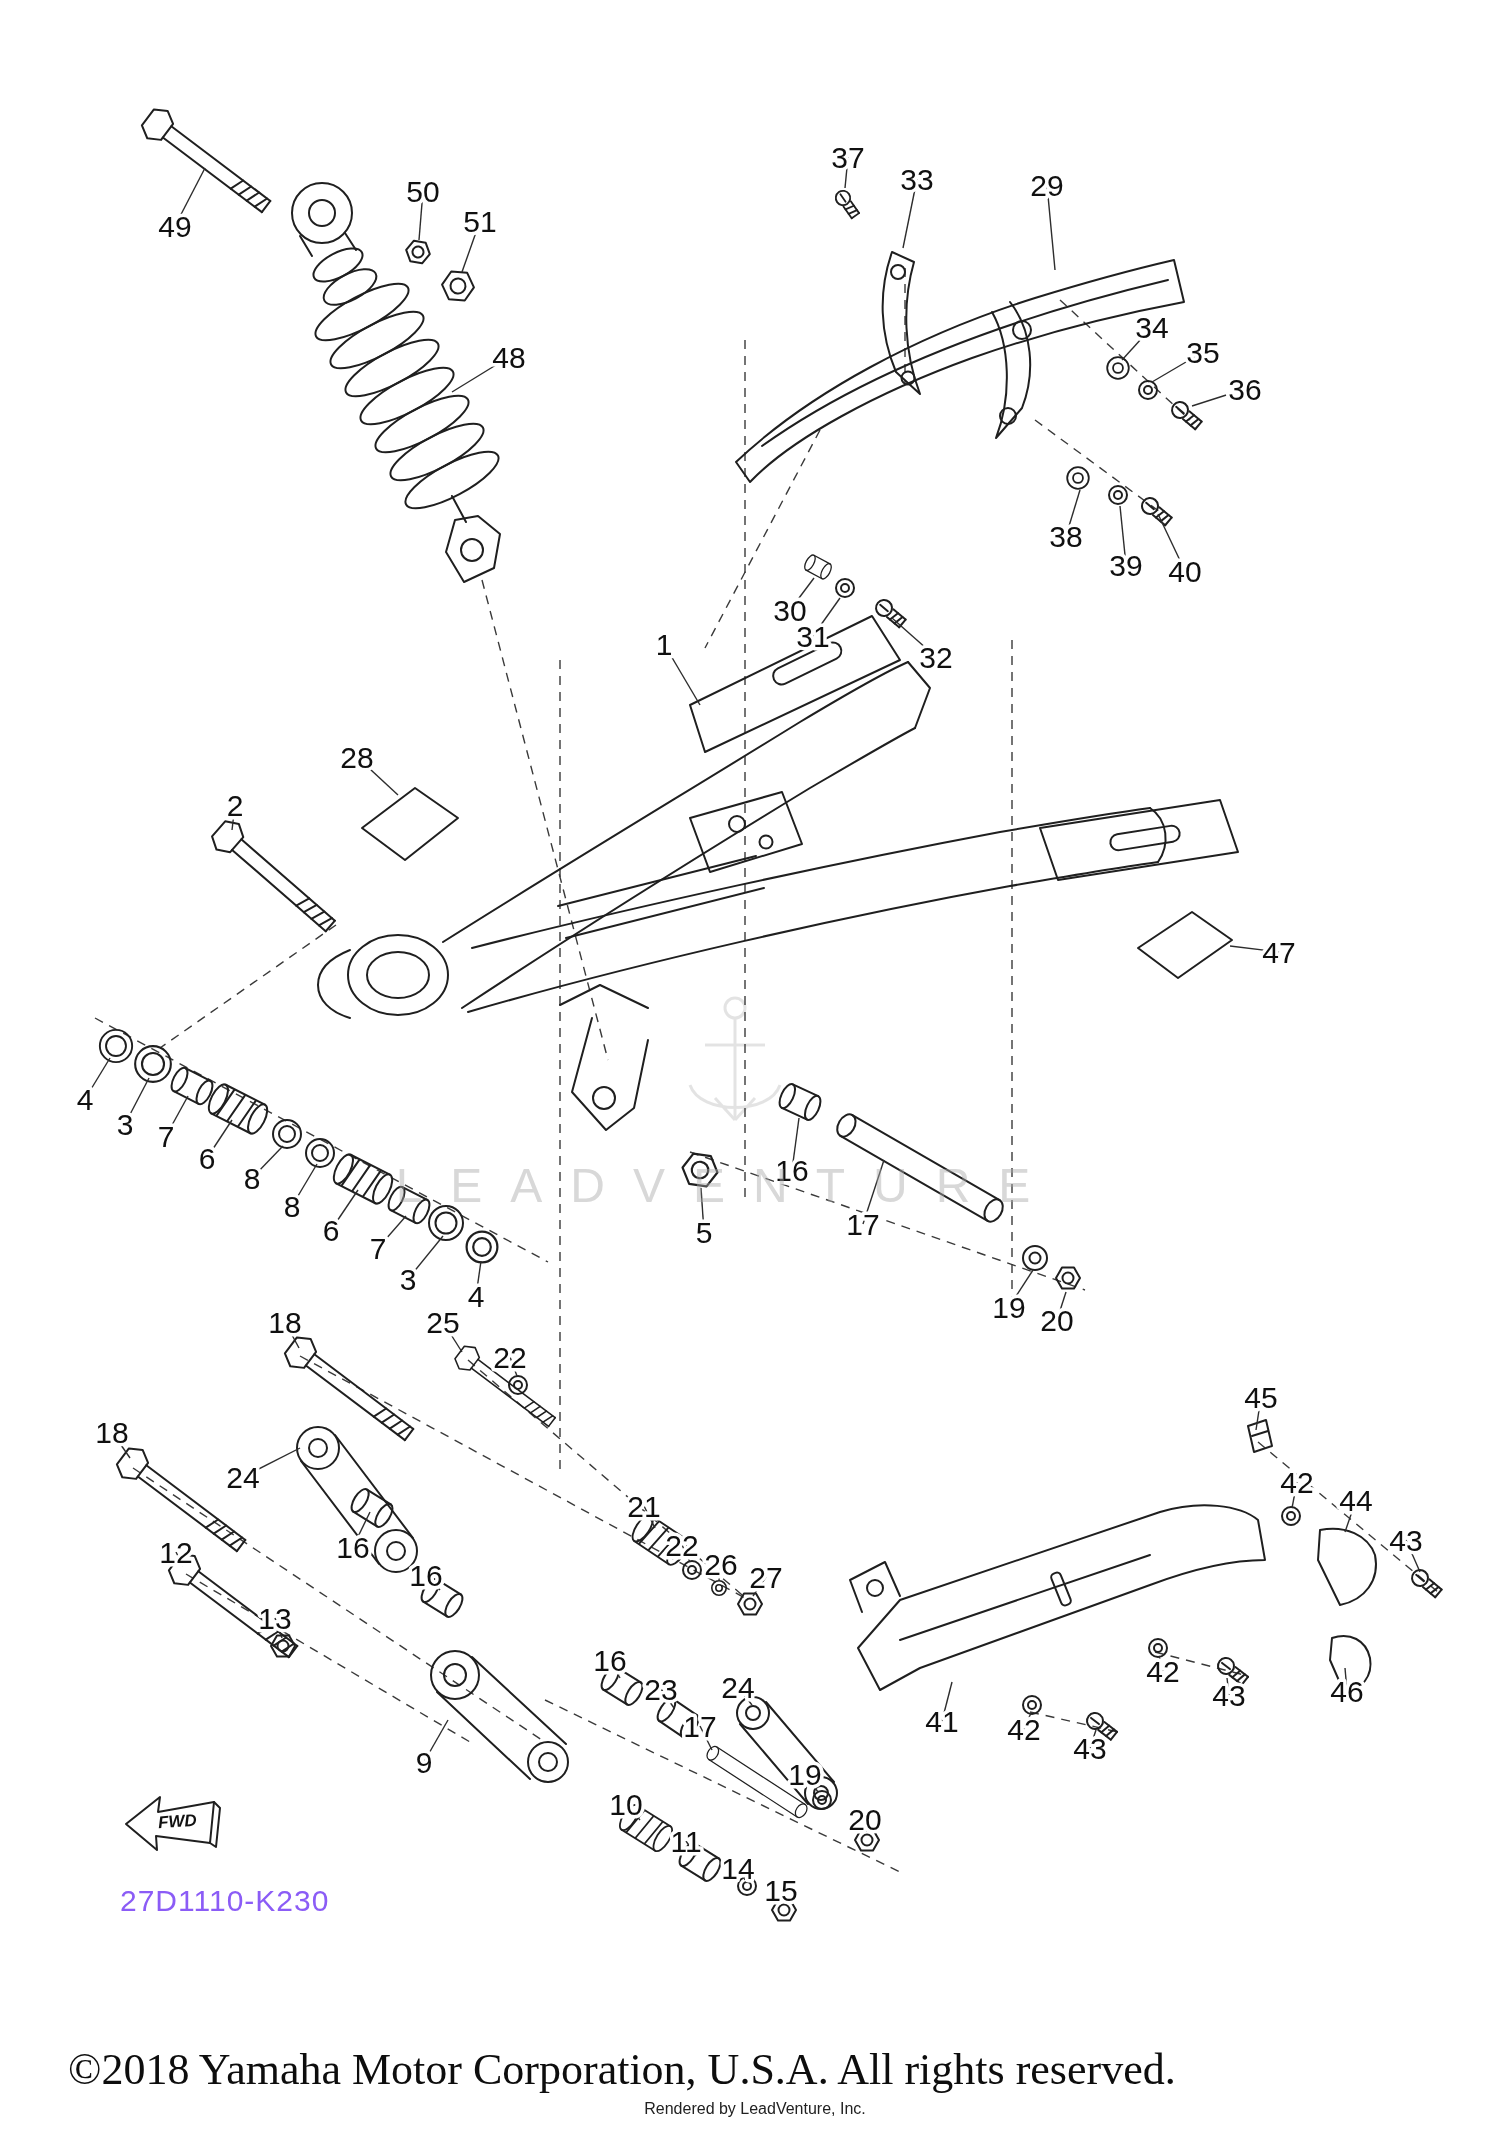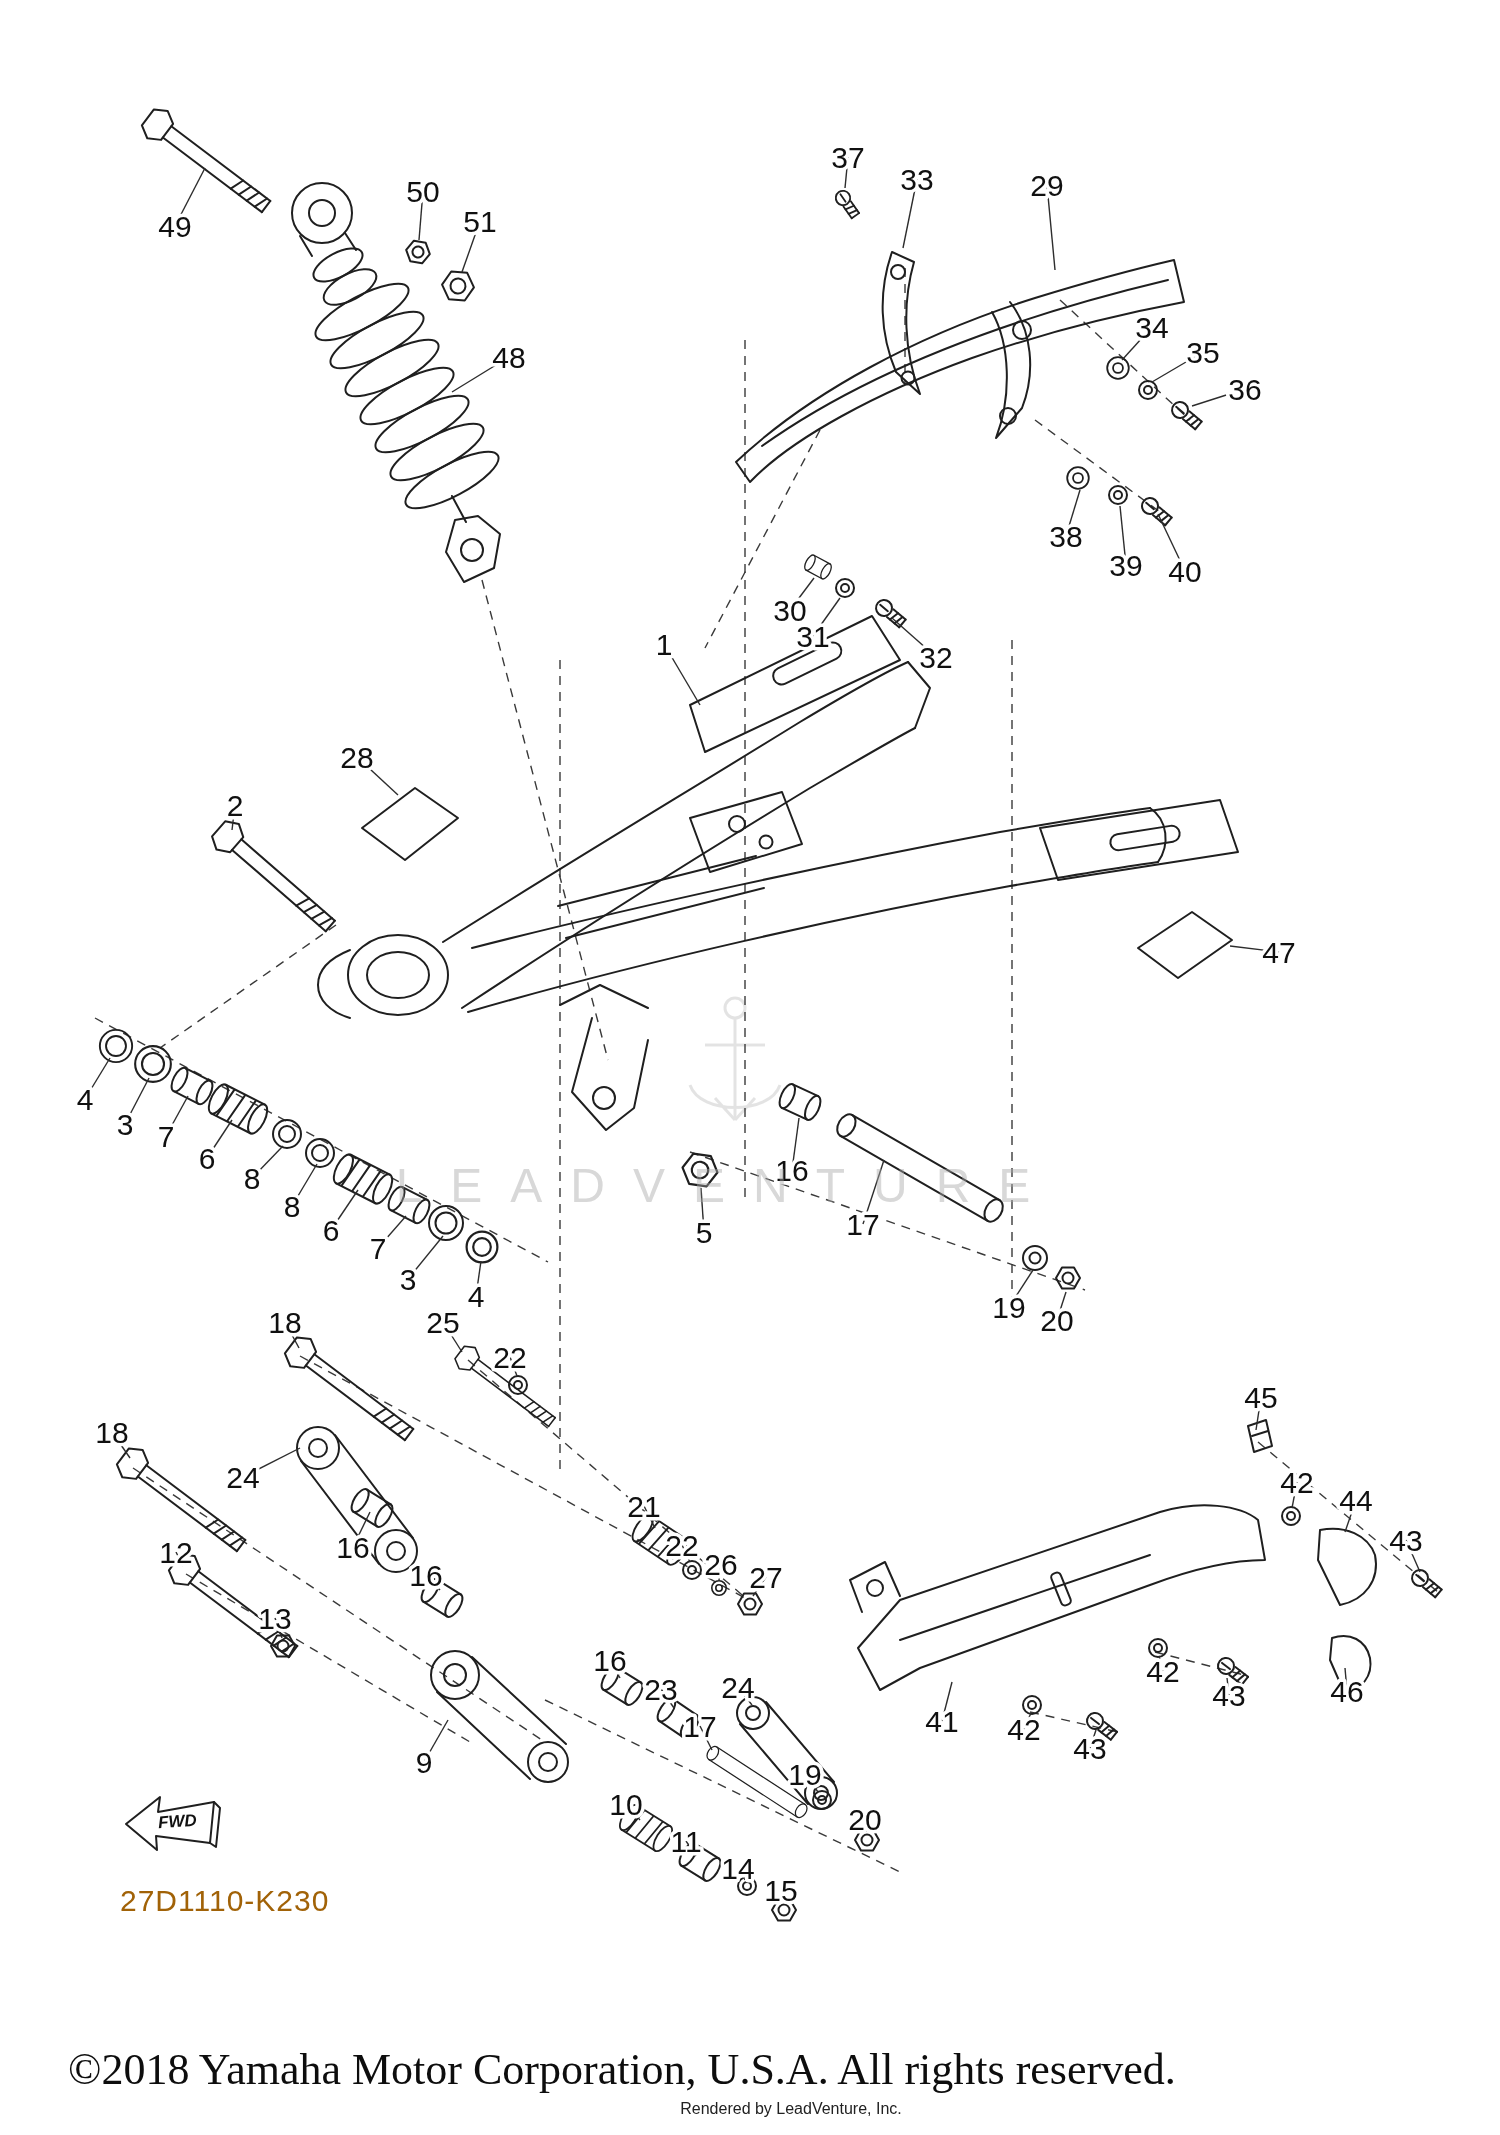--- a/index.html
+++ b/index.html
@@ -17,21 +17,21 @@
   .draw { stroke: #1f1f1f; fill: none; stroke-width: 2; stroke-linecap: round; stroke-linejoin: round; }
   .dash { stroke: #3a3a3a; fill: none; stroke-width: 1.4; stroke-dasharray: 9 7; }
   text.callout {
     font-family: "Liberation Sans", sans-serif;
     font-size: 30px; fill: #101010;
     text-anchor: middle; dominant-baseline: central;
     paint-order: stroke; stroke: #ffffff; stroke-width: 7px; stroke-linejoin: round;
   }
   line.leader { stroke: #2d2d2d; stroke-width: 1.4; }
 
-  .diagram-code { font-size: 30px; color: #a16207; letter-spacing: 1px; }
+  .diagram-code { font-size: 30px; color: #8b5cf6; letter-spacing: 1px; }
   .copyright { font-family: "Liberation Serif", serif; font-size: 44px; color: #0d0d0d; white-space: nowrap; }
   .rendered-by { font-size: 16px; color: #222; transform: translateX(-50%); }
   .watermark-text { font-size: 48px; letter-spacing: 28px; color: #a9a9a9; opacity: 0.45; transform: translateX(-50%); white-space: nowrap; text-align: right; }
   .fwd-label { font-style: italic; font-weight: bold; font-size: 17px; color: #111; transform: rotate(-4deg); }
 </style>
 </head>
 <body>
 
 <div class="page">
 
@@ -454,15 +454,15 @@
 </svg>
 
 <div class="abs watermark-text" style="left:727px; top:1158px;">LEADVENTURE</div>
 
 <div class="abs fwd-label" style="left:158px; top:1812px;">FWD</div>
 
 <div class="abs diagram-code" style="left:120px; top:1884px;">27D1110-K230</div>
 
 <div class="abs copyright" style="left:68px; top:2044px;">©2018 Yamaha Motor Corporation, U.S.A. All rights reserved.</div>
 
-<div class="abs rendered-by" style="left:755px; top:2100px;margin-left:36px;">Rendered by LeadVenture, Inc.</div>
+<div class="abs rendered-by" style="left:755px; top:2100px;">Rendered by LeadVenture, Inc.</div>
 
 </div>
 
 </body></html>

